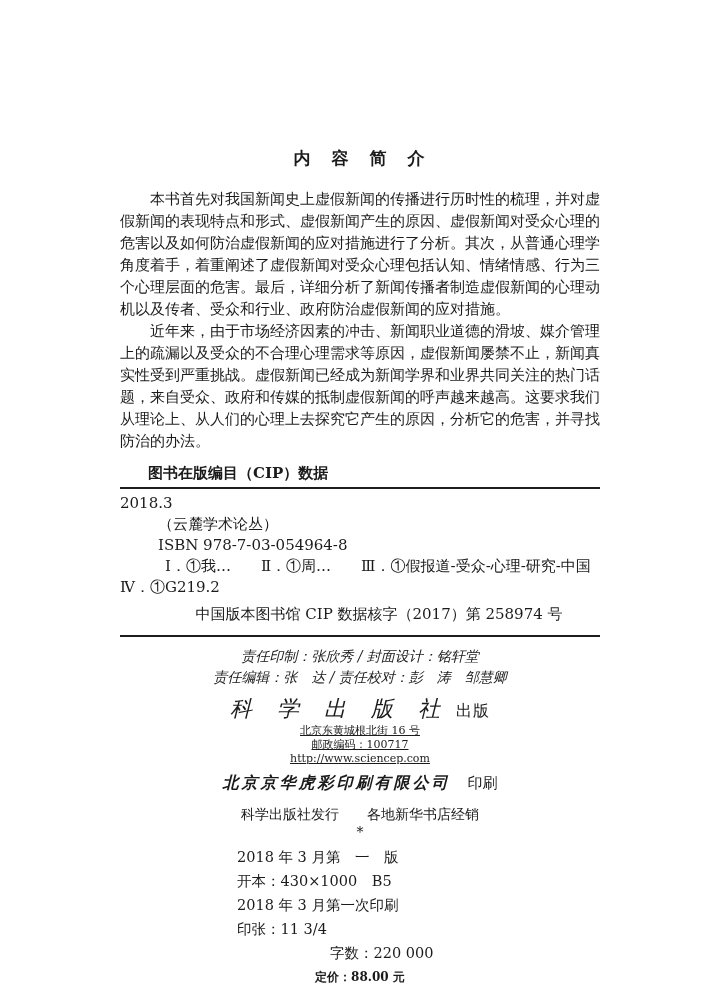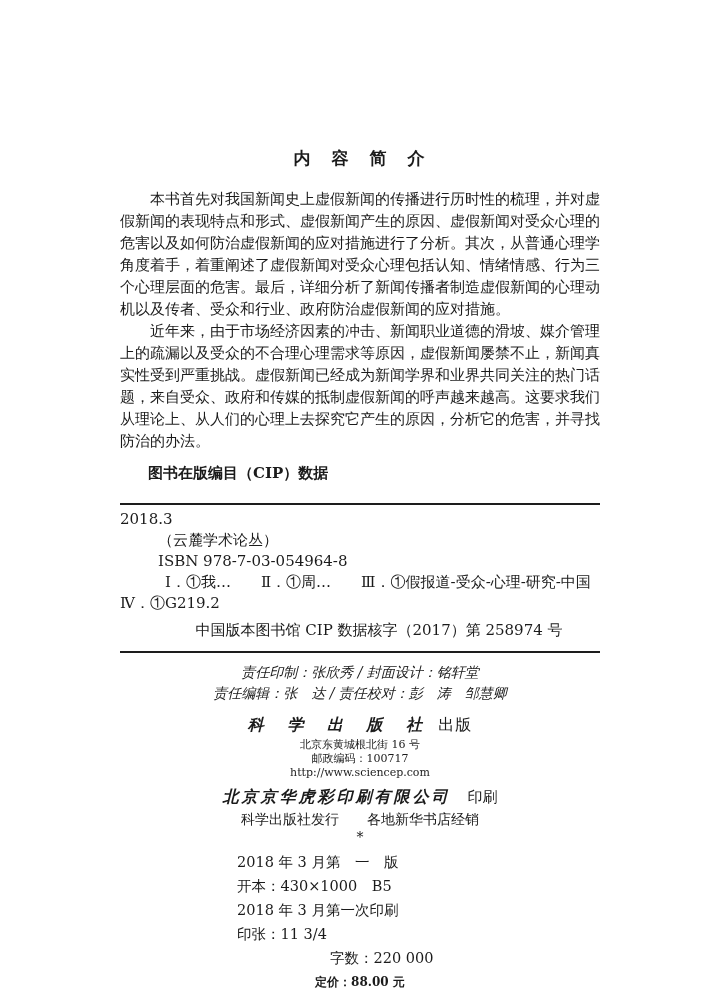--- a/index.html
+++ b/index.html
@@ -37,21 +37,21 @@
   }
   .cip {
     margin-top: 12px;
     font-size: 15px;
     border-bottom: 2px solid #1d1d1d;
     padding-bottom: 10px;
   }
   .cip-header {
     font-weight: bold;
     padding-left: 28px;
-    padding-bottom: 20px;
+    padding-bottom: 4px;
     border-bottom: 2px solid #1d1d1d;
     margin-bottom: 4px;
   }
   .cip-line { line-height: 21px; }
   .indent1 { padding-left: 38px; }
   .indent2 { padding-left: 45px; }
   .cip-record {
     padding-left: 38px;
     margin-top: 6px;
     line-height: 21px;
@@ -64,36 +64,37 @@
     line-height: 21px;
     margin-top: 9px;
   }
   .pub-name {
     text-align: center;
     margin-top: 8px;
     line-height: 26px;
     white-space: nowrap;
   }
   .script {
-    font-weight: bold;
+    font-weight: normal;
     font-style: italic;
-    font-size: 16px;
+    font-size: 22px;
     letter-spacing: 9px;
   }
   .pub-role {
     font-size: 16px;
     letter-spacing: 1px;
     margin-left: 2px;
     font-style: normal;
     font-weight: normal;
   }
   .pub-sub {
     text-align: center;
     font-size: 11px;
     line-height: 14px;
+    text-decoration: underline;
   }
   .printer-line {
     text-align: center;
     margin-top: 6px;
     line-height: 22px;
     white-space: nowrap;
   }
   .printer-script {
     font-weight: bold;
     font-style: italic;
@@ -101,21 +102,21 @@
     letter-spacing: 3px;
   }
   .printer-role {
     font-size: 15px;
     margin-left: 12px;
   }
   .dist {
     text-align: center;
     font-size: 14px;
     line-height: 19px;
-    margin-top: 2px;
+    margin-top: 11px;
   }
   .asterisk {
     text-align: center;
     font-size: 14px;
     line-height: 14px;
     margin-top: 1px;
   }
   .edition { margin-top: 6px; font-size: 14.5px; }
   .ed-row {
     display: flex;

